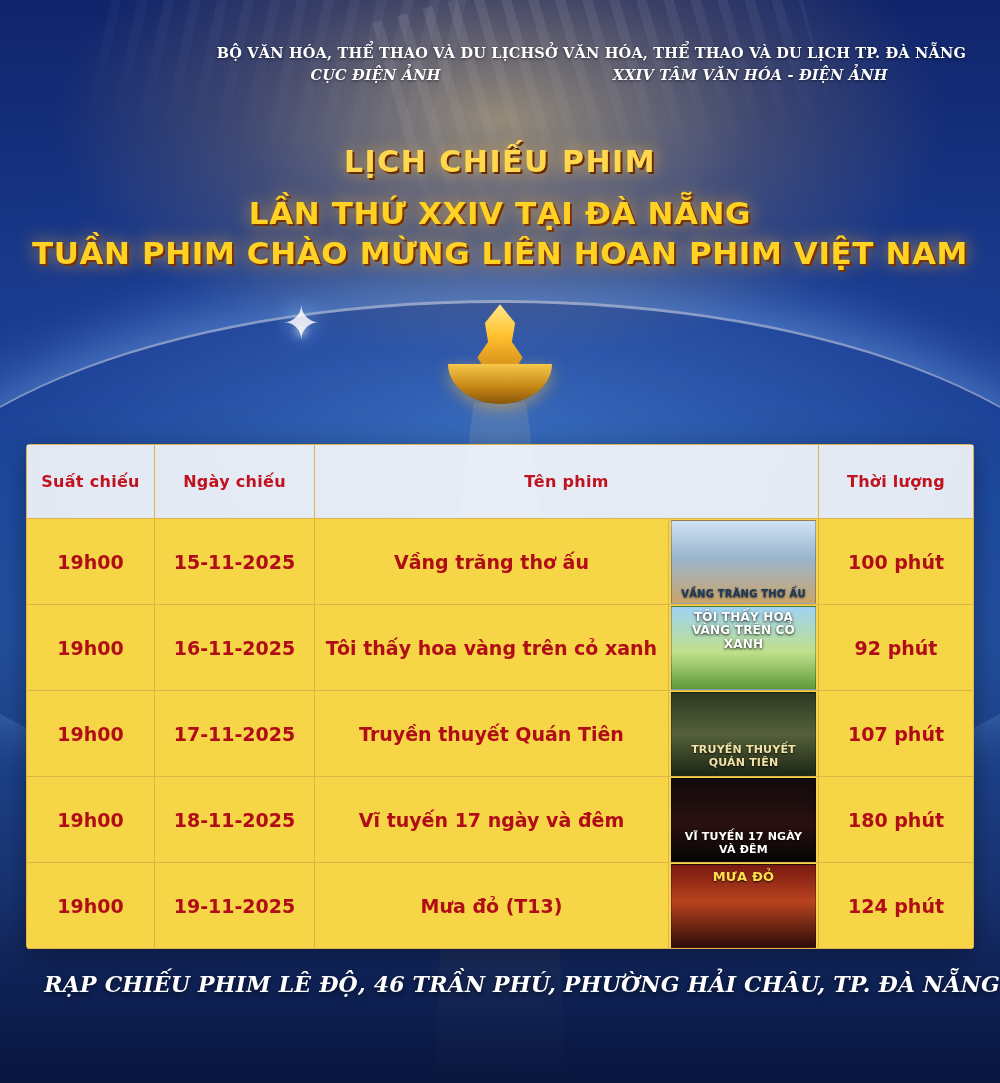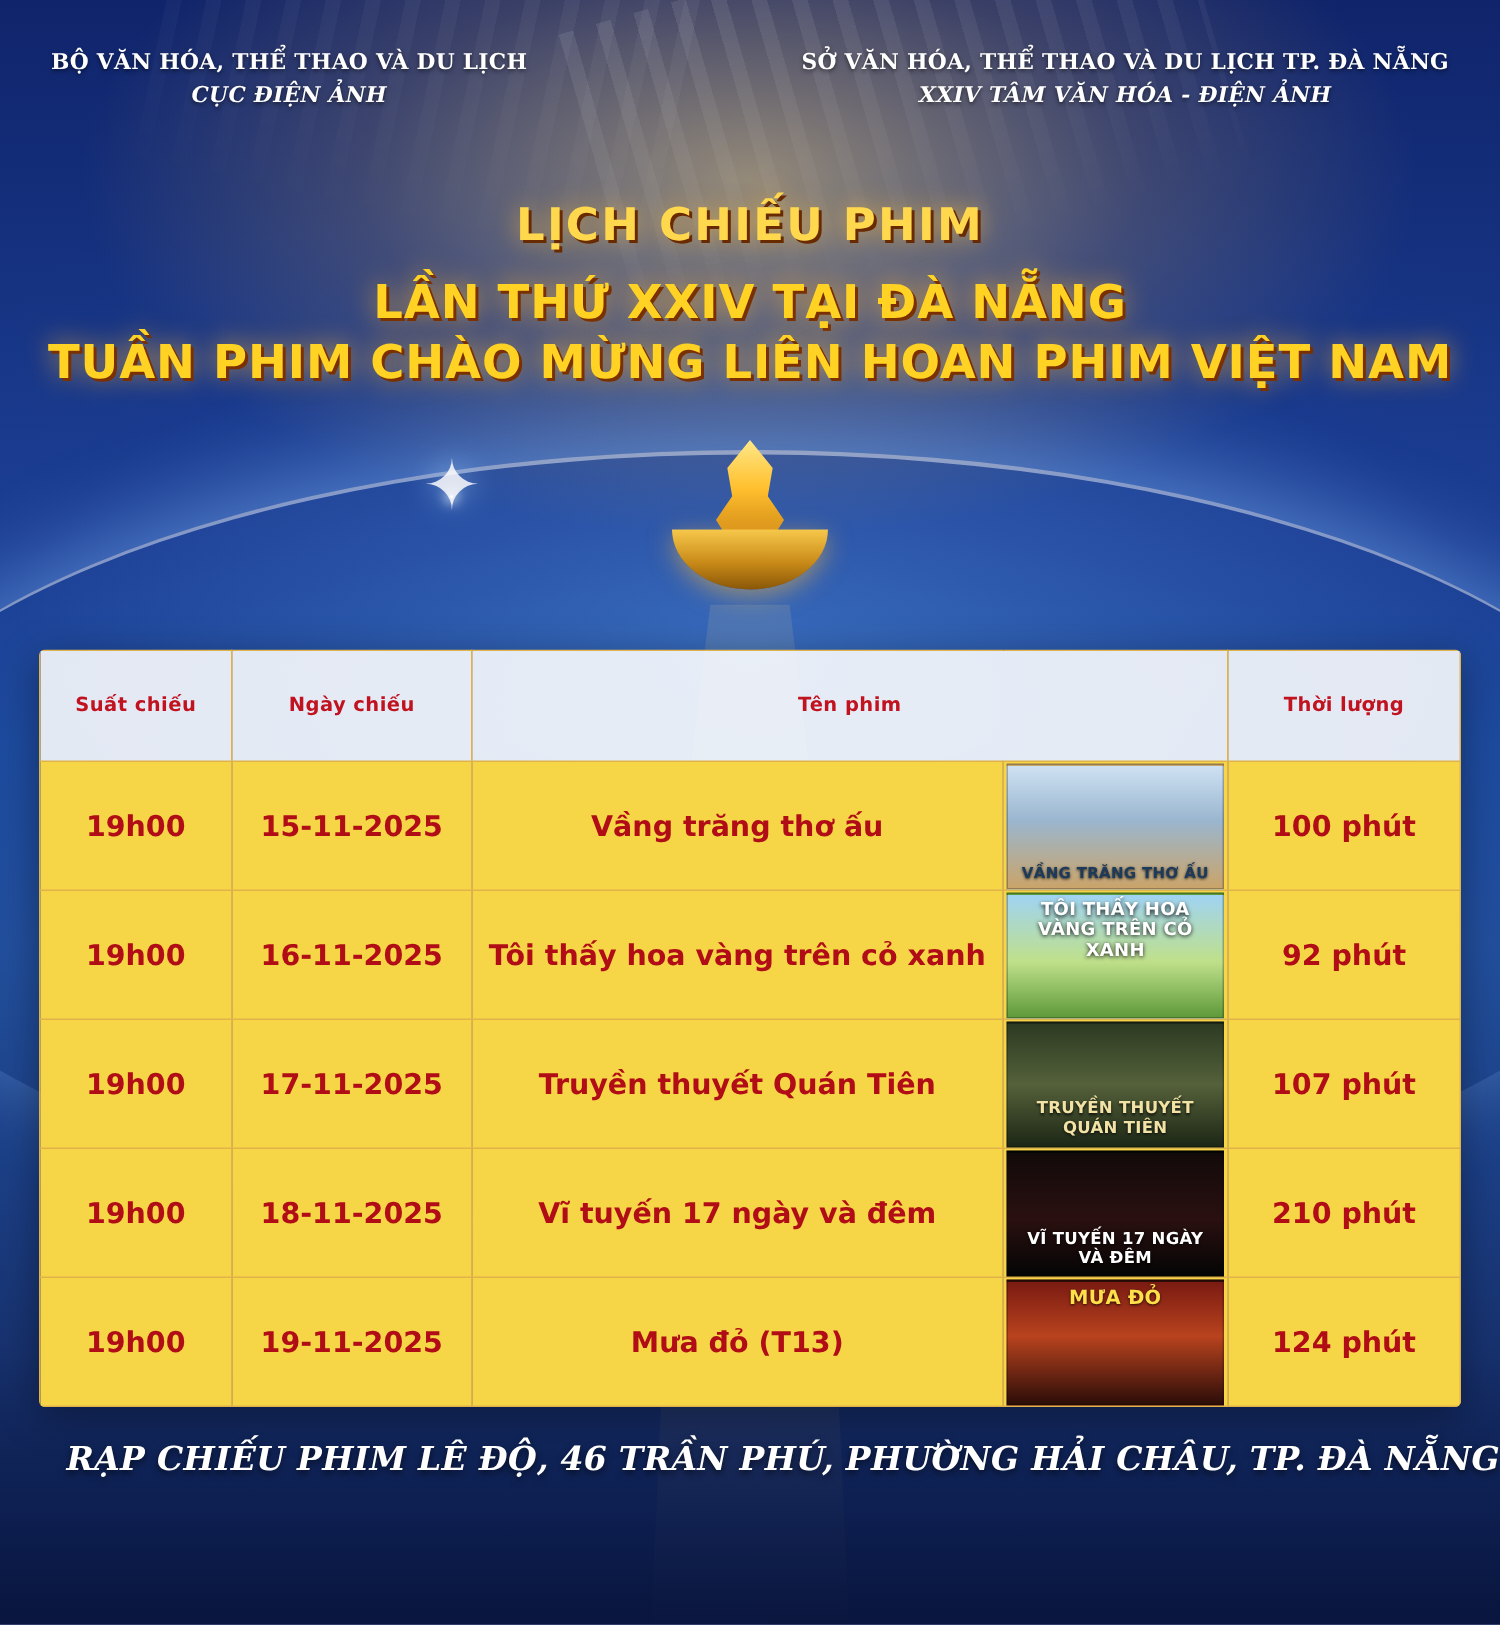--- a/index.html
+++ b/index.html
@@ -66,22 +66,22 @@
   .sparkle {
     position: absolute; pointer-events: none;
     color: #fff; font-size: 46px; line-height: 1;
     text-shadow: 0 0 22px rgba(160,210,255,0.95);
     opacity: .85;
   }
 
   
   .org-row {
     position: relative;
-    display: flex; justify-content: space-between;
-    padding: 31px 34px 0 34px;
+    display: flex; justify-content: flex-end;
+    padding: 42px 34px 0 34px;
     color: #fff;
   }
   .org {
     text-align: center;
     font-family: "DejaVu Serif", "Liberation Serif", serif;
     font-weight: bold;
     font-size: 14.5px;
     line-height: 1.5;
     letter-spacing: .2px;
     text-shadow: 0 1px 3px rgba(0,0,0,.55);
@@ -148,21 +148,21 @@
   }
   table.schedule th, table.schedule td {
     border: 1px solid #e0b34a;
     text-align: center;
     vertical-align: middle;
   }
   table.schedule thead th {
     background: rgba(255,255,255,0.88);
     color: #c1121f;
     font-weight: bold;
-    font-size: 13px;
+    font-size: 16px;
     height: 74px;
     letter-spacing: .3px;
   }
   table.schedule tbody td {
     background: #f6d547;
     color: #b00d16;
     font-weight: bold;
     font-size: 19px;
     height: 86px;
   }
@@ -315,21 +315,21 @@
         </tr>
         <tr>
           <td>19h00</td>
           <td>18-11-2025</td>
           <td class="film-name">Vĩ tuyến 17 ngày và đêm</td>
           <td class="poster-cell">
             <div class="mini-poster mp4">
               <span class="mp-title">VĨ TUYẾN 17 NGÀY VÀ ĐÊM</span>
             </div>
           </td>
-          <td>210 phút</td>
+          <td>180 phút</td>
         </tr>
         <tr>
           <td>19h00</td>
           <td>19-11-2025</td>
           <td class="film-name">Mưa đỏ  (T13)</td>
           <td class="poster-cell">
             <div class="mini-poster mp5">
               <span class="mp-title">MƯA ĐỎ</span>
             </div>
           </td>

